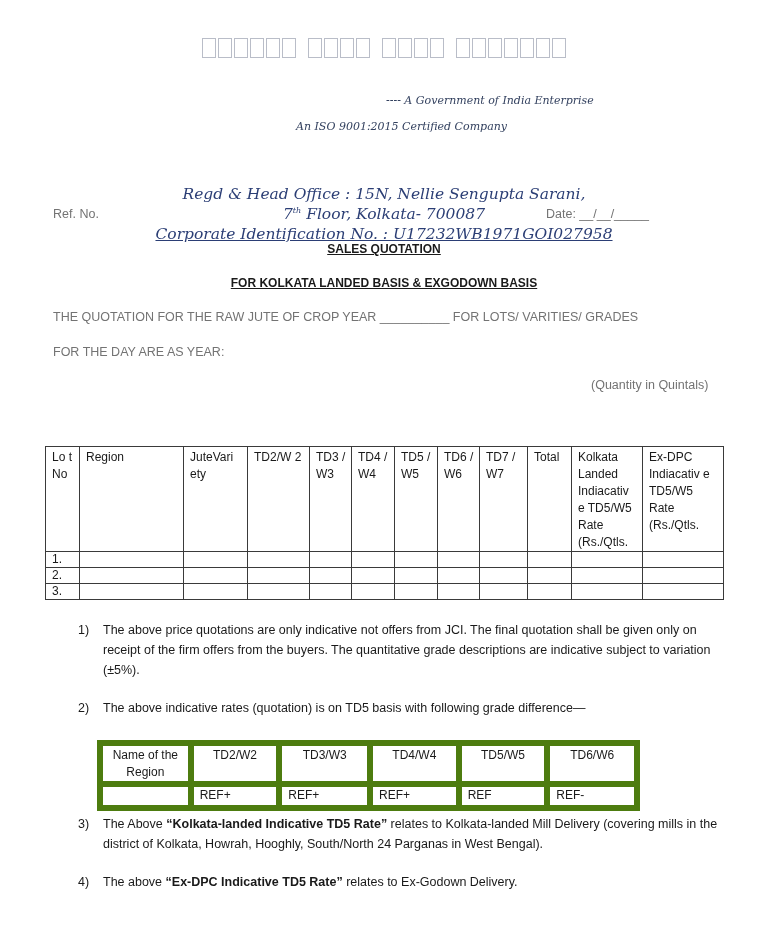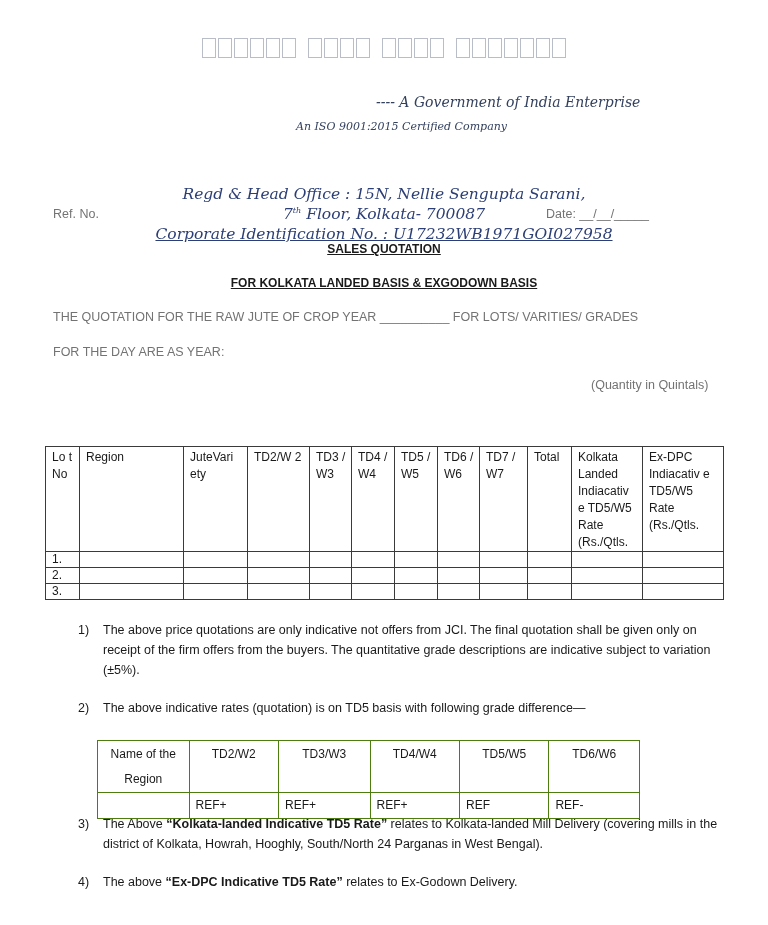--- a/index.html
+++ b/index.html
@@ -17,21 +17,21 @@
     }
     .tofu-word { display: inline-block; margin: 0 5px; }
     .tofu-box {
       display: inline-block; width: 12px; height: 18px;
       border: 1.5px solid #b9bdc8; margin: 0 1px; vertical-align: middle;
     }
     .script {
       font-family: "DejaVu Serif", serif; font-style: italic;
       color: #2e3f6a;
     }
-    .gov { left: 376px; top: 94px; font-size: 14px; color: #33415f; }
+    .gov { left: 386px; top: 94px; font-size: 11px; color: #33415f; }
     .iso { left: 296px; top: 120px; font-size: 11px; color: #33415f; }
     .office {
       left: 0; width: 768px; text-align: center; font-size: 15.5px; color: #2b3e75; margin-top: 39px;
     }
     .office1 { top: 146px; }
     .office2 { top: 166px; }
     .office3 { top: 186px; text-decoration: underline; }
     .office2 sup { font-size: 8px; }
     .body-text { font-size: 12.5px; color: #737373; }
     .refno { left: 53px; top: 207px; }
@@ -59,21 +59,21 @@
     .para .txt { margin-left: 25px; display: block; }
     .p1 { top: 620px; }
     .p2 { top: 698px; }
     .p3 { top: 814px; }
     .p4 { top: 872px; }
 
     table.grade {
       position: absolute; left: 97px; top: 740px; width: 543px;
       border-collapse: collapse; font-size: 12px; table-layout: fixed;
     }
-    table.grade td { border: 1px solid #4d7c0f; padding: 0 4px; line-height: 25px; }
+    table.grade td { border: 6px solid #4d7c0f; padding: 0 4px; line-height: 17px; }
     table.grade tr.ghdr td { height: 34px; text-align: center; vertical-align: top; padding-top: 1px; }
     table.grade tr.gval td { height: 18px; vertical-align: top; text-align: left; padding-left: 6px; }
   </style>
 </head>
 <body>
 
 <div class="abs tofu-title" id="tofu-title"><span class="tofu-word"><span class="tofu-box"></span><span class="tofu-box"></span><span class="tofu-box"></span><span class="tofu-box"></span><span class="tofu-box"></span><span class="tofu-box"></span></span><span class="tofu-word"><span class="tofu-box"></span><span class="tofu-box"></span><span class="tofu-box"></span><span class="tofu-box"></span></span><span class="tofu-word"><span class="tofu-box"></span><span class="tofu-box"></span><span class="tofu-box"></span><span class="tofu-box"></span></span><span class="tofu-word"><span class="tofu-box"></span><span class="tofu-box"></span><span class="tofu-box"></span><span class="tofu-box"></span><span class="tofu-box"></span><span class="tofu-box"></span><span class="tofu-box"></span></span></div>
 
 <div class="abs script gov">---- A Government of India Enterprise</div>
 <div class="abs script iso">An ISO 9001:2015 Certified Company</div>

